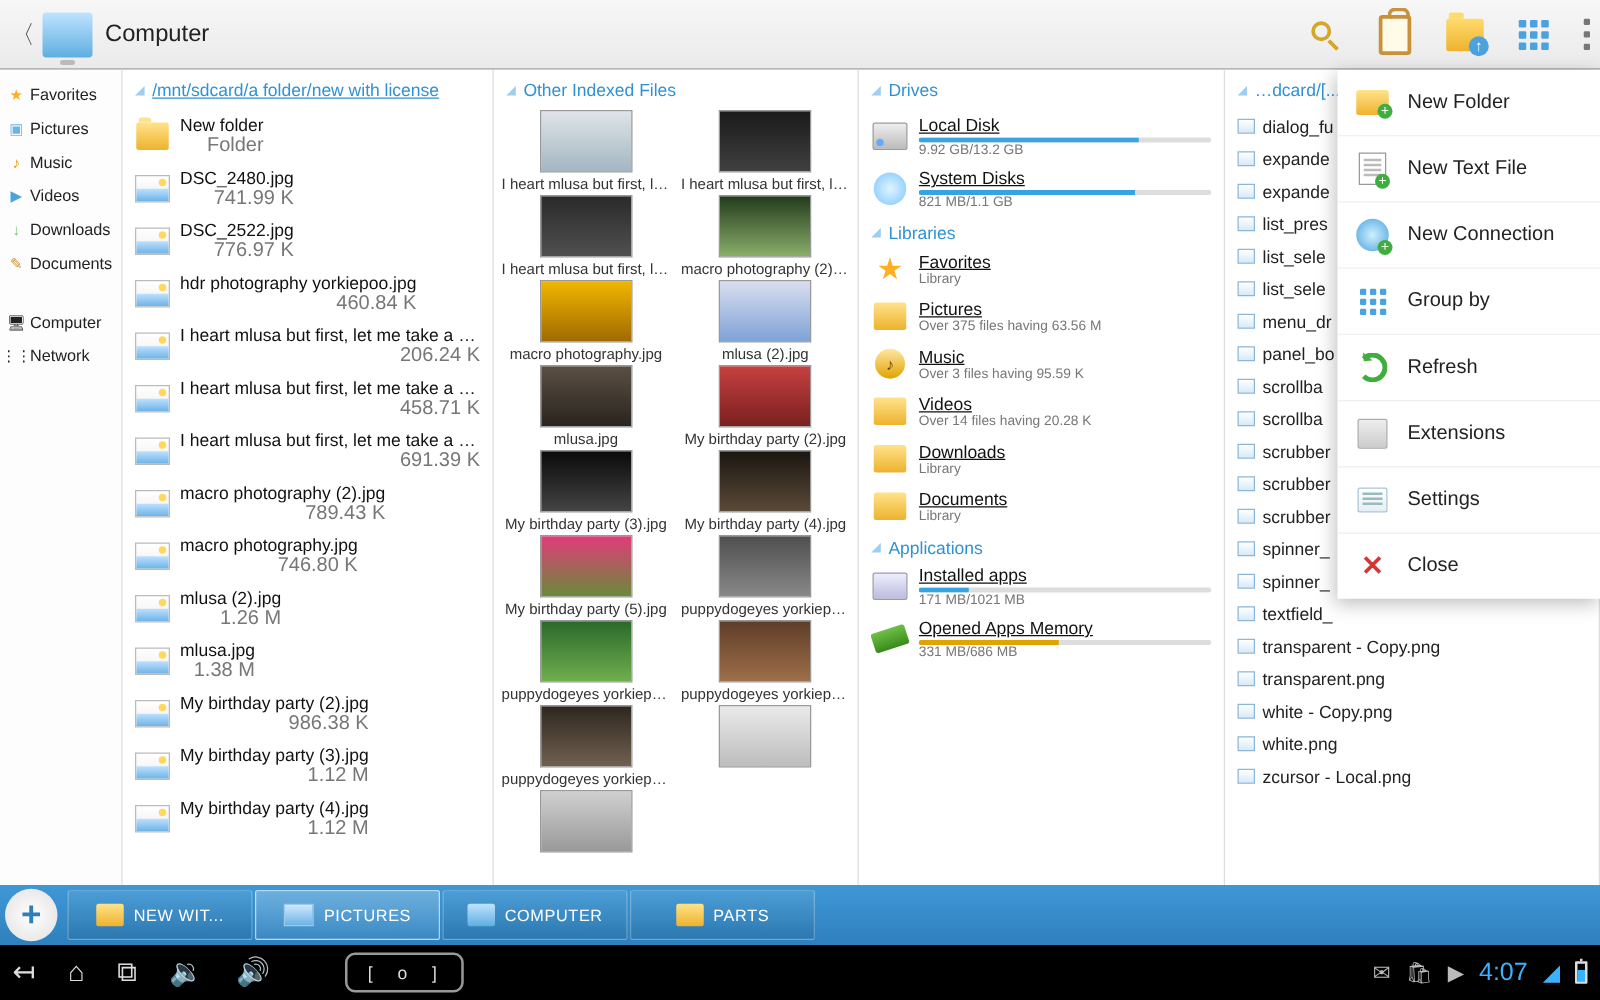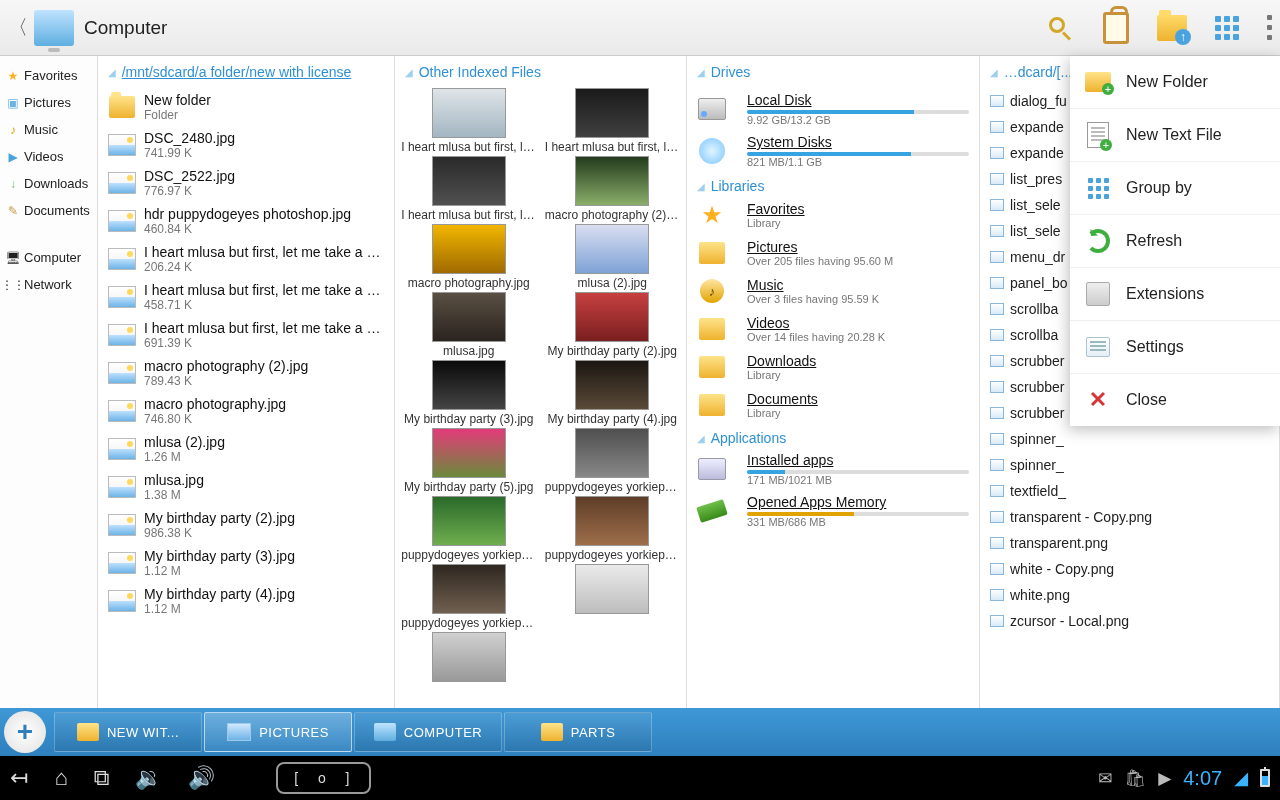--- a/index.html
+++ b/index.html
@@ -48,21 +48,21 @@
   .p1 { width: 297px; }
   .file-row { display:flex; gap:8px; align-items:center; padding:4px 4px; cursor:pointer; }
   .file-row .ic { width:28px; height:28px; display:flex; align-items:center; justify-content:center; }
   .fold-ic { width:26px;height:22px;background:linear-gradient(#ffe38a,#eeb22e);border-radius:2px;position:relative; }
   .fold-ic::before{content:"";position:absolute;top:-4px;left:2px;width:10px;height:4px;background:#ffe38a;border-radius:2px 2px 0 0;}
   .img-ic { width:28px;height:22px;background:linear-gradient(#fff,#eee);border:1px solid #bbb;position:relative;overflow:hidden; }
   .img-ic::before{content:"";position:absolute;bottom:0;left:0;right:0;height:10px;background:linear-gradient(#bde0ff,#6db3e6);}
   .img-ic::after{content:"";position:absolute;top:2px;right:2px;width:6px;height:6px;background:#ffd95c;border-radius:50%;}
   .file-txt { display:flex; flex-direction:column; overflow:hidden; }
   .file-name { font-size:14px; color:#111; white-space:nowrap; overflow:hidden; text-overflow:ellipsis; }
-  .file-sub { font-size:12px; color:#777; }
+  .file-sub { font-size:16px; color:#777;text-align:right; }
 
   
   .p2 { width: 292px; }
   .thumb-grid { display:grid; grid-template-columns:1fr 1fr; gap:2px 8px; }
   .thumb-cell { display:flex; flex-direction:column; align-items:center; cursor:pointer; }
   .thumb { width:74px; height:50px; border:1px solid #999; background:#333; }
   .thumb-cap { font-size:12px; color:#333; text-align:center; max-width:135px; white-space:nowrap; overflow:hidden; text-overflow:ellipsis; margin-top:2px; }
   
   .c0{background:linear-gradient(135deg,#e60073,#14c714);} .c1{background:linear-gradient(#dfe4e8,#a3b6c2);}
   .c2{background:linear-gradient(#1a1a1a,#404040);} .c3{background:linear-gradient(#2a2a2a,#505050);}
@@ -70,21 +70,21 @@
   .c6{background:linear-gradient(#d9def0,#7ea2d6);} .c7{background:linear-gradient(#5a4f43,#2a241f);}
   .c8{background:linear-gradient(#c74040,#7a1f1f);} .c9{background:linear-gradient(#0a0a0a,#444);}
   .c10{background:linear-gradient(#1b1611,#5a4a38);} .c11{background:linear-gradient(#e23b7a,#6a8a3a);}
   .c12{background:linear-gradient(#4f4f4f,#888);} .c13{background:linear-gradient(#2a6a2a,#6fae4e);}
   .c14{background:linear-gradient(#5e3d28,#9e6f4a);} .c15{background:linear-gradient(#2e2720,#716050);}
   .c16{background:linear-gradient(#eaeaea,#bdbdbd);} .c17{background:linear-gradient(#d0d0d0,#999);}
 
   
   .p3 { width: 293px; }
   .sec-head { color:#2f91d4; font-size:14px; display:flex; align-items:center; gap:6px; padding:6px 4px 2px 4px; }
-  .drive-row { display:flex; gap:20px; align-items:center; padding:4px 4px; cursor:pointer; }
+  .drive-row { display:flex; gap:8px; align-items:center; padding:4px 4px; cursor:pointer; }
   .drive-row .ic3 { width:30px; height:30px; display:flex; align-items:center; justify-content:center; }
   .hdd-ic{width:28px;height:22px;background:linear-gradient(#eee,#bbb);border:1px solid #999;border-radius:2px;position:relative;}
   .hdd-ic::after{content:"";position:absolute;bottom:2px;left:2px;width:6px;height:6px;border-radius:50%;background:#66aaff;}
   .sys-ic{width:26px;height:26px;border-radius:50%;background:radial-gradient(#e0f4ff,#7bc6ff);position:relative;}
   .star-ic{color:#ffb020;font-size:24px;}
   .box-ic{width:26px;height:22px;background:linear-gradient(#ffe38a,#eeb22e);border-radius:2px;}
   .mus-ic{width:24px;height:24px;border-radius:50%;background:linear-gradient(#ffe6a3,#e0a300);display:flex;align-items:center;justify-content:center;color:#6a4700;font-weight:bold;}
   .apps-ic{width:28px;height:22px;background:linear-gradient(#eef,#bbd);border:1px solid #99a;border-radius:2px;}
   .ram-ic{width:28px;height:16px;background:linear-gradient(#6fbf4a,#3a8a1a);border-radius:2px;transform:rotate(-18deg);}
   .dr-txt{display:flex;flex-direction:column;flex:1;overflow:hidden;}
@@ -251,21 +251,21 @@
   <div class="file-txt">
                 <span class="file-name">DSC_2522.jpg</span>
                 <span class="file-sub">776.97 K</span>
               </div>
             </div>
             <div class="file-row">
               <div class="ic">
                 <div class="img-ic"></div>
               </div>
   <div class="file-txt">
-                <span class="file-name">hdr puppydogeyes photoshop.jpg</span>
+                <span class="file-name">hdr photography yorkiepoo.jpg</span>
                 <span class="file-sub">460.84 K</span>
               </div>
             </div>
             <div class="file-row">
               <div class="ic">
                 <div class="img-ic"></div>
               </div>
   <div class="file-txt">
                 <span class="file-name">I heart mlusa but first, let me take a sel...</span>
                 <span class="file-sub">206.24 K</span>
@@ -476,21 +476,21 @@
                 <span class="dr-name">Favorites</span>
                 <span class="dr-sub">Library</span>
               </div>
             </div>
             <div class="drive-row">
     <div class="ic3">
                 <div class="box-ic"></div>
               </div>
     <div class="dr-txt">
                 <span class="dr-name">Pictures</span>
-                <span class="dr-sub">Over 205 files having 95.60 M</span>
+                <span class="dr-sub">Over 375 files having 63.56 M</span>
               </div>
             </div>
             <div class="drive-row">
     <div class="ic3">
                 <div class="mus-ic">♪</div>
               </div>
     <div class="dr-txt">
                 <span class="dr-name">Music</span>
                 <span class="dr-sub">Over 3 files having 95.59 K</span>
               </div>
@@ -653,20 +653,26 @@
         <div class="ctx-ic">
           <div class="ci-folder"></div>
         </div>
         <span>New Folder</span>
       </div>
       <div class="ctx-item">
         <div class="ctx-ic">
           <div class="ci-txt"></div>
         </div>
         <span>New Text File</span>
+      </div>
+      <div class="ctx-item">
+        <div class="ctx-ic">
+          <div class="ci-conn"></div>
+        </div>
+        <span>New Connection</span>
       </div>
       <div class="ctx-item">
         <div class="ctx-ic">
           <div class="ci-grid">
             <span></span>
             <span></span>
             <span></span>
             <span></span>
             <span></span>
             <span></span>

